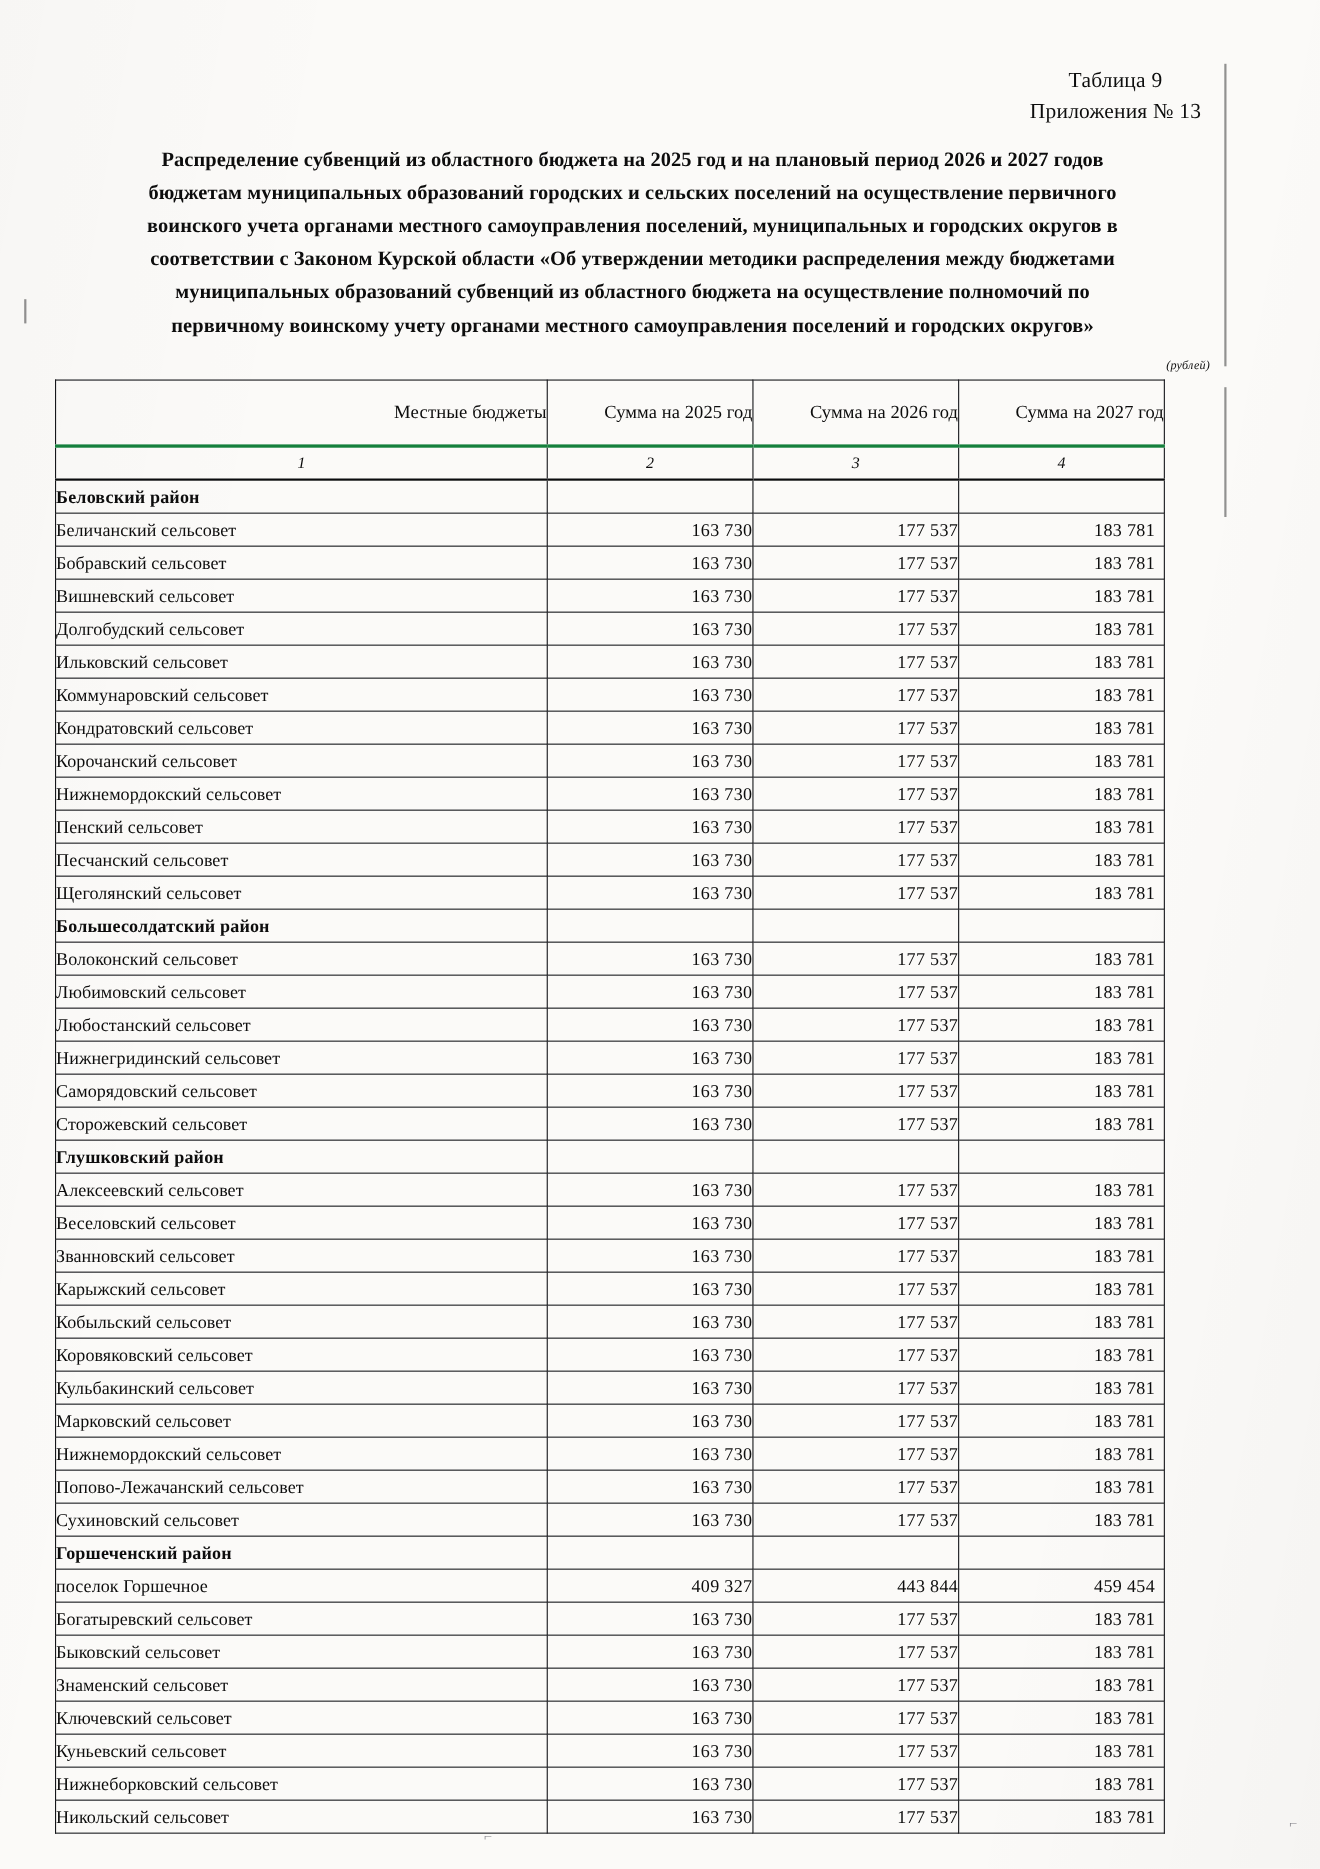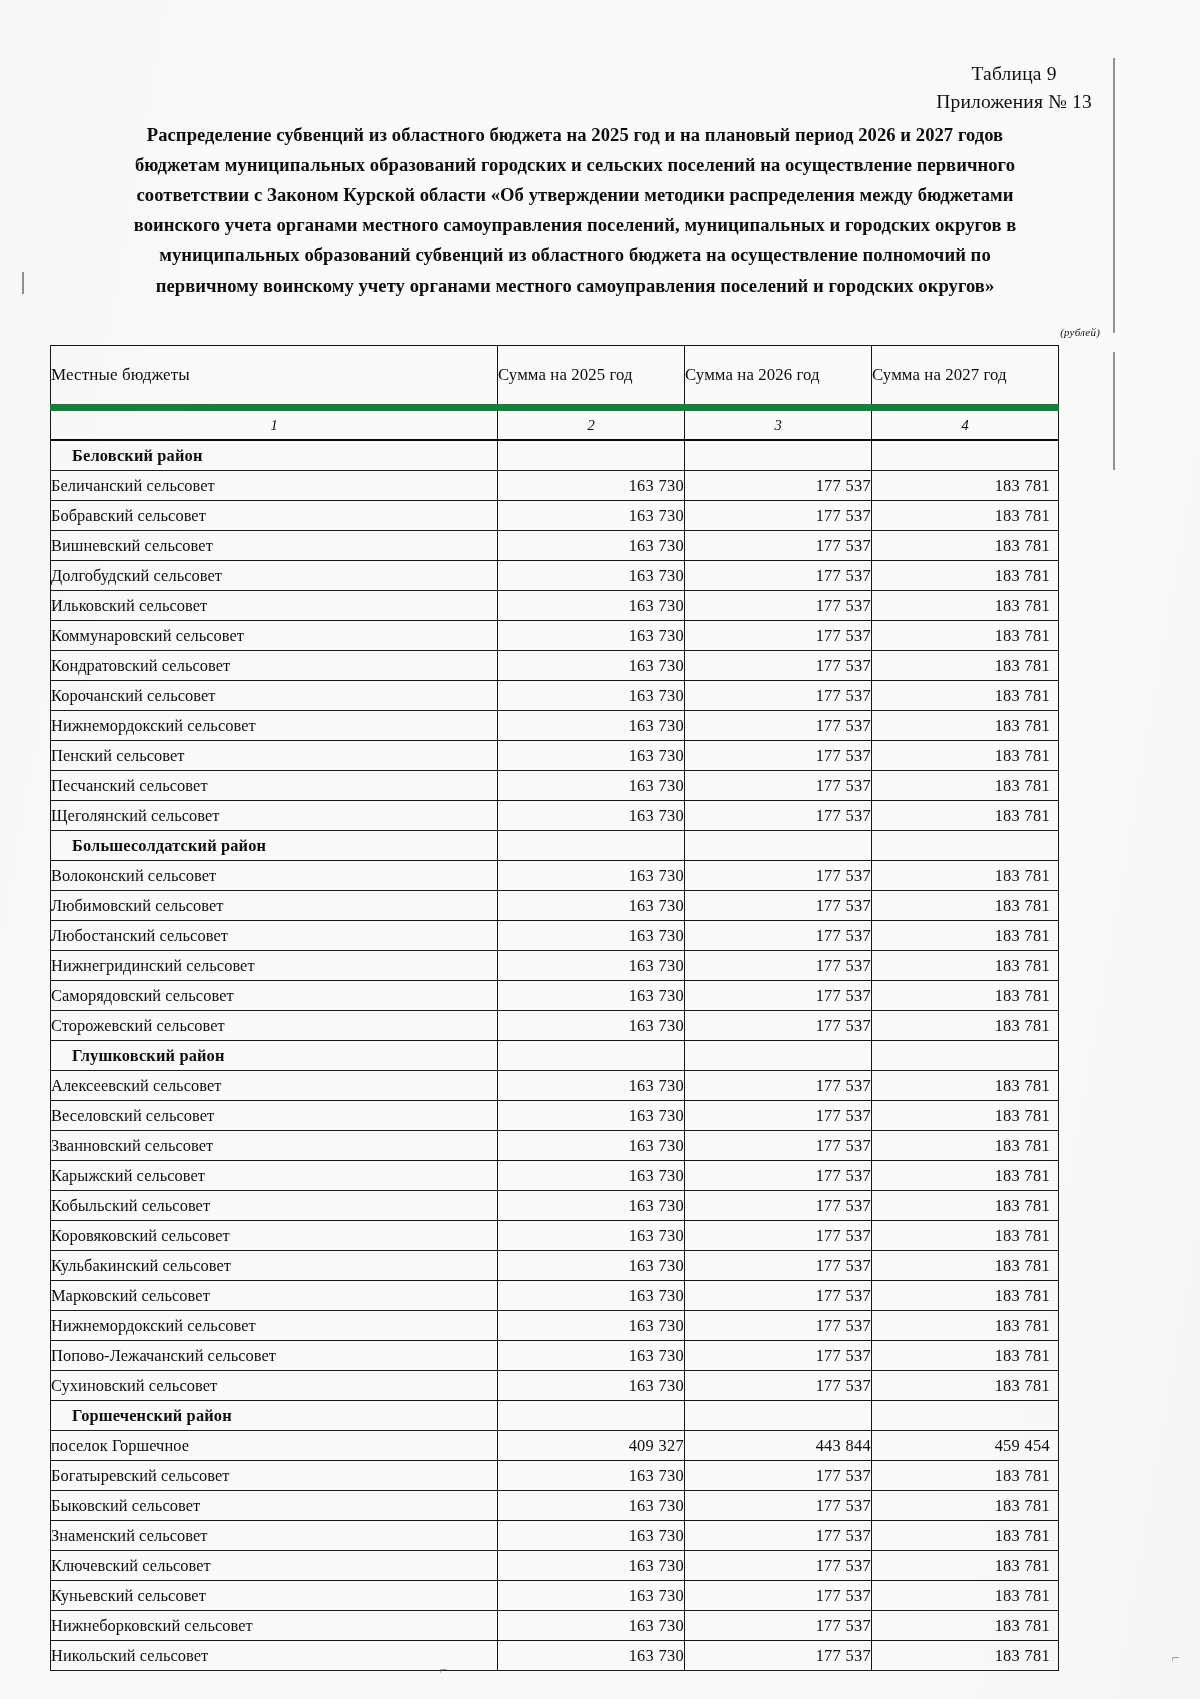--- a/index.html
+++ b/index.html
@@ -58,21 +58,21 @@
     font-size: 19.5px;
     line-height: 1.45;
     letter-spacing: .2px;
   }
   .doc-header div { white-space: nowrap; }
 
   
   .title-block {
     position: absolute;
     left: 75px;
-    top: 120px;
+    top: 131px;
     width: 1000px;
     text-align: center;
     font-weight: bold;
     font-size: 18.6px;
     line-height: 1.62;
     letter-spacing: .05px;
   }
   .title-block p { margin: 0; }
 
   
@@ -106,24 +106,24 @@
   }
 
   col.c-name  { width: 447px; }
   col.c-y1    { width: 187px; }
   col.c-y2    { width: 187px; }
   col.c-y3    { width: 187px; }
 
   
   tr.head-row th {
     height: 58px;
-    text-align: left;
+    text-align: right;
     font-size: 16.8px;
     letter-spacing: .1px;
-    border-bottom: 7px solid #15803d;
+    border-bottom: 3px solid #15803d;
   }
   tr.head-row th.name-head { font-size: 17px; }
 
   
   tr.num-row td {
     height: 28px;
     text-align: center;
     font-style: italic;
     font-size: 14.5px;
     border-bottom: 2px solid #0b0c0e;
@@ -139,21 +139,20 @@
   }
   td.num-cell {
     text-align: right;
     padding-right: 5px;
     letter-spacing: .3px;
     white-space: nowrap;
   }
   tr.section-row td.name-cell {
     font-weight: bold;
     letter-spacing: .15px;
-    padding-left: 21px;
   }
 
   
   tr.data-row:nth-child(odd) td { border-bottom-color: #1b1c20; }
   tr.data-row:nth-child(3n) td.num-cell { color: #111; }
 
   
   td.num-cell.y3 { padding-right: 8px; }
 
   
@@ -177,22 +176,22 @@
 <div class="content">
 
   <div class="doc-header">
     <div>Таблица 9</div>
     <div>Приложения № 13</div>
   </div>
 
   <div class="title-block">
     <p>Распределение субвенций из областного бюджета на 2025 год и на плановый период 2026 и 2027 годов</p>
     <p>бюджетам муниципальных образований городских и сельских поселений на осуществление первичного</p>
+    <p>воинского учета органами местного самоуправления поселений, муниципальных и городских округов в</p>
     <p>соответствии с Законом Курской области «Об утверждении методики распределения между бюджетами</p>
-    <p>воинского учета органами местного самоуправления поселений, муниципальных и городских округов в</p>
     <p>муниципальных образований субвенций из областного бюджета на осуществление полномочий по</p>
     <p>первичному воинскому учету органами местного самоуправления поселений и городских округов»</p>
   </div>
 
   <div class="currency-note">(рублей)</div>
 
   <div class="table-wrap">
     <table class="budget">
       <colgroup>
         <col class="c-name">

